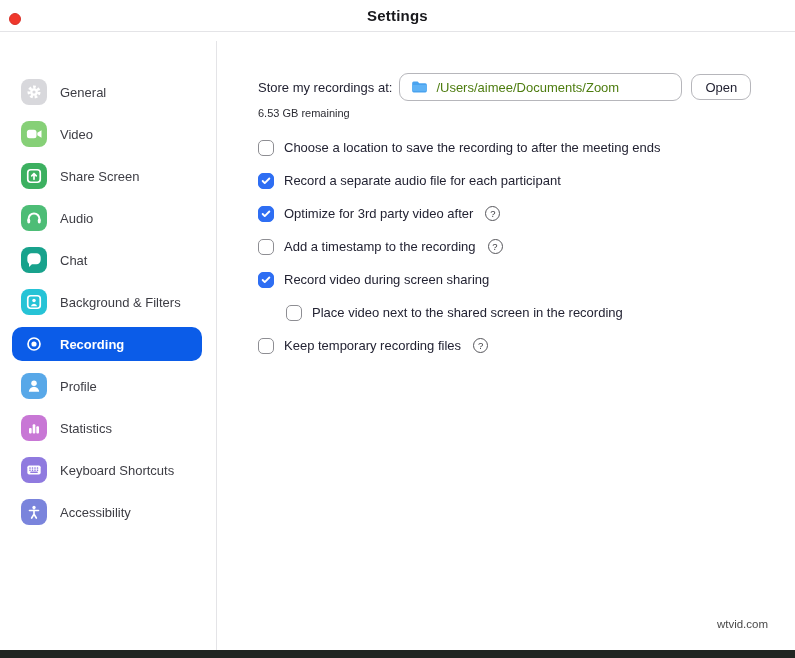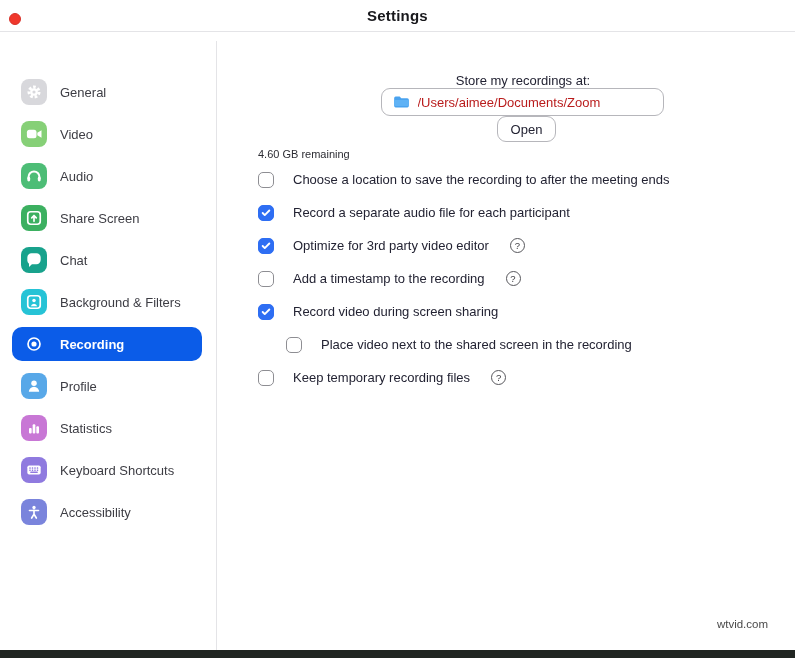--- a/index.html
+++ b/index.html
@@ -22,33 +22,33 @@
     border-radius:10px; padding:0 9px; gap:13px; cursor:default; }
   .side-icon { width:26px; height:26px; border-radius:8px; flex:0 0 26px;
     display:flex; align-items:center; justify-content:center; }
   .side-icon svg { width:20px; height:20px; display:block; }
   .side-label { font-size:13px; color:#3d3d44; white-space:nowrap; }
   .side-item.selected { background:#0b5ce8; }
   .side-item.selected .side-label { color:#fff; font-weight:bold; }
 
   
   .main { position:absolute; left:217px; top:41px; right:0; bottom:8px; background:#fff; }
-  .storage-row { display:flex; align-items:center; margin:32px 0 0 41px;flex-direction:column; }
+  .storage-row { display:flex; align-items:center; margin:32px 0 0 41px; }
   .storage-label { font-size:13px; margin-right:7px; color:#232333; }
   .path-box { display:flex; align-items:center; gap:8px; width:283px; height:28px;
     border:1px solid #b6b6bb; border-radius:9px; padding:0 11px; margin-right:9px; background:#fff; }
   .path-box svg { width:17px; height:14px; flex:0 0 17px; }
-  .path-text { font-size:13px; color:#b91c1c; white-space:nowrap; overflow:hidden; }
+  .path-text { font-size:13px; color:#4d7c0f; white-space:nowrap; overflow:hidden; }
   .open-btn { min-width:59px; height:26px; border:1px solid #b6b6bb; border-radius:9px;
     background:#fff; font-family:"Liberation Sans",sans-serif; font-size:13px; color:#232333;
     display:flex; align-items:center; justify-content:center; padding:0 13px; cursor:default; }
   .remaining { font-size:11px; margin:6px 0 0 41px; color:#2c2c33; }
 
   .options { margin:12px 0 0 41px; }
-  .opt-row { display:flex; align-items:flex-start; height:33px; gap:19px; }
+  .opt-row { display:flex; align-items:center; height:33px; gap:10px; }
   .opt-row.indent { margin-left:28px; }
   .checkbox { width:16px; height:16px; border:1.5px solid #8e8e93; border-radius:5px;
     background:#fff; display:flex; align-items:center; justify-content:center; flex:0 0 16px; cursor:default; }
   .checkbox svg { display:none; width:10px; height:10px; }
   .checkbox.checked { background:#2e6ef3; border-color:#2e6ef3; }
   .checkbox.checked svg { display:block; }
   .opt-label { font-size:13px; color:#232333; }
   .help-badge { width:15px; height:15px; border:1.2px solid #57575c; border-radius:50%;
     display:flex; align-items:center; justify-content:center; font-size:9.5px; color:#3a3a3f;
     margin-left:2px; line-height:1; }
@@ -81,38 +81,38 @@
     <span class="side-icon" style="background: rgb(134, 208, 119);">
       <svg viewBox="0 0 24 24">
           <rect x="3.5" y="7" width="11.5" height="10" rx="3" fill="#fff"></rect>
           <path d="M16 10.5 L21 7.5 V16.5 L16 13.5 Z" fill="#fff"></path>
         </svg>
     </span>
     <span class="side-label">Video</span>
   </div>
 
   <div class="side-item">
+    <span class="side-icon" style="background: rgb(60, 176, 96);">
+      <svg viewBox="0 0 24 24">
+          <rect x="4.5" y="4.5" width="15" height="15" rx="3.5" fill="none" stroke="#fff" stroke-width="2"></rect>
+          <path d="M12 16 V9.5 M9.3 11.8 L12 9 L14.7 11.8" fill="none" stroke="#fff" stroke-width="2" stroke-linecap="round" stroke-linejoin="round"></path>
+        </svg>
+    </span>
+    <span class="side-label">Share Screen</span>
+  </div>
+
+  <div class="side-item">
     <span class="side-icon" style="background: rgb(77, 189, 118);">
       <svg viewBox="0 0 24 24">
           <path d="M5.5 15 v-2 a6.5 6.5 0 0 1 13 0 v2" fill="none" stroke="#fff" stroke-width="2.4" stroke-linecap="round"></path>
           <rect x="4" y="13" width="3.4" height="5.6" rx="1.7" fill="#fff"></rect>
           <rect x="16.6" y="13" width="3.4" height="5.6" rx="1.7" fill="#fff"></rect>
         </svg>
     </span>
     <span class="side-label">Audio</span>
-  </div>
-
-  <div class="side-item">
-    <span class="side-icon" style="background: rgb(60, 176, 96);">
-      <svg viewBox="0 0 24 24">
-          <rect x="4.5" y="4.5" width="15" height="15" rx="3.5" fill="none" stroke="#fff" stroke-width="2"></rect>
-          <path d="M12 16 V9.5 M9.3 11.8 L12 9 L14.7 11.8" fill="none" stroke="#fff" stroke-width="2" stroke-linecap="round" stroke-linejoin="round"></path>
-        </svg>
-    </span>
-    <span class="side-label">Share Screen</span>
   </div>
 
   <div class="side-item">
     <span class="side-icon" style="background: rgb(24, 162, 140);">
       <svg viewBox="0 0 24 24">
           <path d="M4 9 a5 5 0 0 1 5-5 h6 a5 5 0 0 1 5 5 v3 a5 5 0 0 1 -5 5 h-5.5 L6 20.5 v-4 A5 5 0 0 1 4 12 Z" fill="#fff"></path>
         </svg>
     </span>
     <span class="side-label">Chat</span>
   </div>
@@ -198,21 +198,21 @@
     <div class="path-box">
       <svg viewBox="0 0 24 20">
           <path d="M1.5 4.5 a2.2 2.2 0 0 1 2.2-2.2 h5.6 l2.4 2.4 h8.6 a2.2 2.2 0 0 1 2.2 2.2 v8.6 a2.2 2.2 0 0 1 -2.2 2.2 H3.7 a2.2 2.2 0 0 1 -2.2-2.2 Z" fill="#4aa3ef"></path>
           <path d="M1.5 7 h21 v6.5 a2.2 2.2 0 0 1 -2.2 2.2 H3.7 a2.2 2.2 0 0 1 -2.2 -2.2 Z" fill="#5fb2f5"></path>
         </svg>
       <span class="path-text">/Users/aimee/Documents/Zoom</span>
     </div>
     <button class="open-btn">Open</button>
   </div>
 
-  <div class="remaining">4.60 GB remaining</div>
+  <div class="remaining">6.53 GB remaining</div>
 
   <div class="options">
 
     <div class="opt-row">
       <span class="checkbox"></span>
       <span class="opt-label">Choose a location to save the recording to after the meeting ends</span>
     </div>
 
     <div class="opt-row">
       <span class="checkbox checked">
@@ -222,21 +222,21 @@
         </span>
       <span class="opt-label">Record a separate audio file for each participant</span>
     </div>
 
     <div class="opt-row">
       <span class="checkbox checked">
           <svg viewBox="0 0 24 24">
             <polyline points="20 6 9 17 4 12" fill="none" stroke="#fff" stroke-width="4.5" stroke-linecap="round" stroke-linejoin="round"></polyline>
           </svg>
         </span>
-      <span class="opt-label">Optimize for 3rd party video editor</span>
+      <span class="opt-label">Optimize for 3rd party video after</span>
       <span class="help-badge">?</span>
     </div>
 
     <div class="opt-row">
       <span class="checkbox"></span>
       <span class="opt-label">Add a timestamp to the recording</span>
       <span class="help-badge">?</span>
     </div>
 
     <div class="opt-row">

